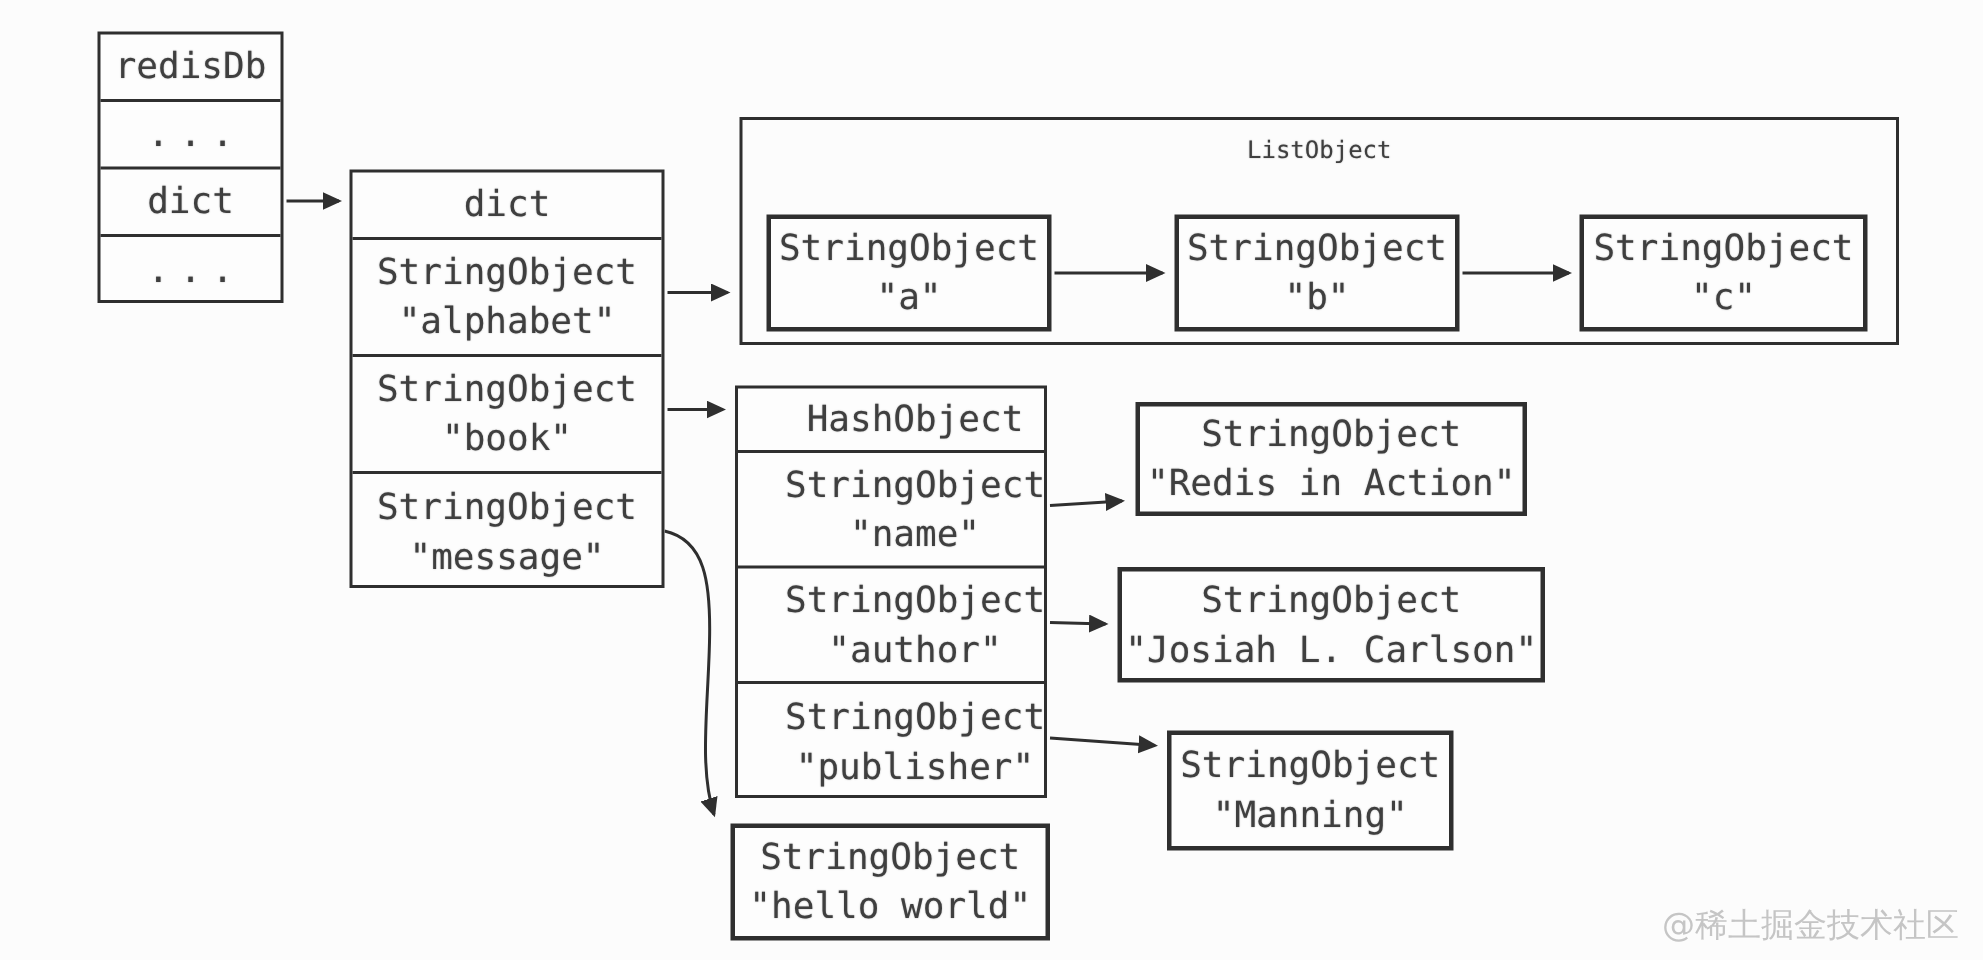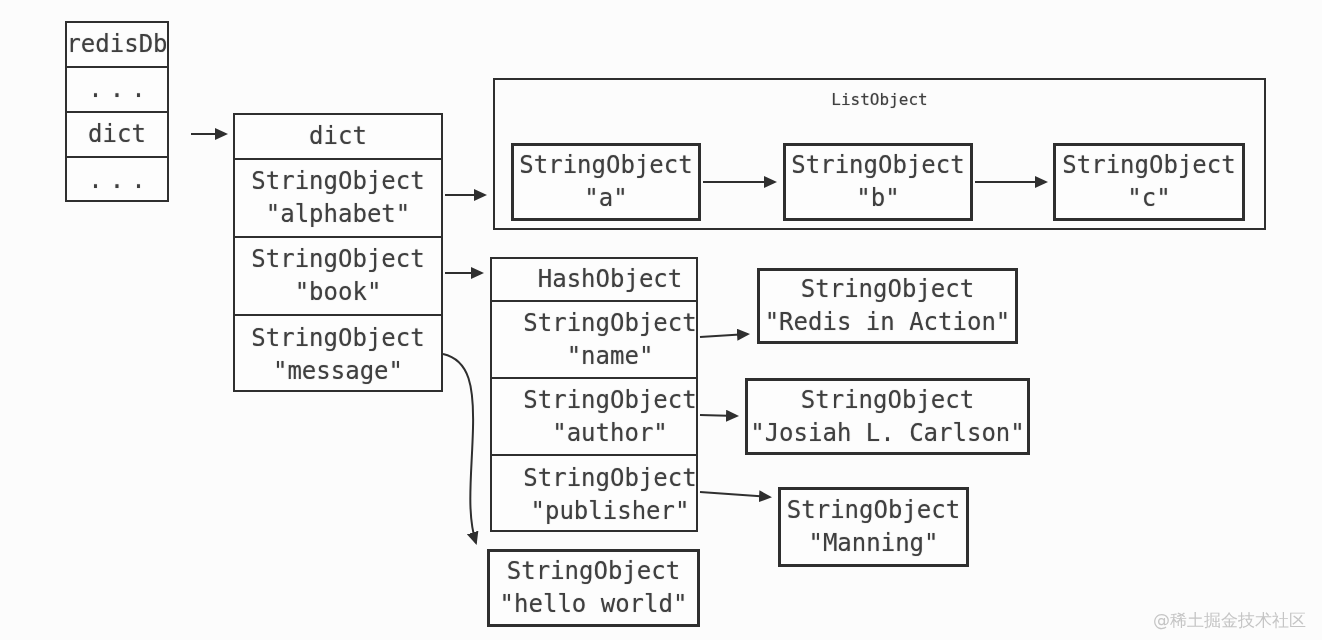--- a/index.html
+++ b/index.html
@@ -26,21 +26,21 @@
   .line{display:block;line-height:33px;white-space:nowrap;}
   .ellipsis{letter-spacing:7px;padding-left:7px;}
   .box{display:flex;flex-direction:column;align-items:center;justify-content:center;}
   .box3{border-width:3px;}
   .frame{background:transparent;}
   .frame-title{
     position:absolute;top:10px;left:0;right:0;text-align:center;
     font-size:16px;color:#3f3f3f;
   }
   
-  #redisdb{left:65px;top:21px;width:104px;height:181px;}
+  #redisdb{left:65px;top:21px;width:124px;height:181px;}
   #redisdb .trow{height:45px;}
   
   #dicttable{left:233px;top:113px;width:210px;height:279px;}
   #dicttable .trow.hdr{height:45px;}
   #dicttable .trow{height:78px;}
   
   #listframe{left:493px;top:78px;width:773px;height:152px;}
   #list-a{left:511px;top:143px;width:190px;height:78px;}
   #list-b{left:783px;top:143px;width:190px;height:78px;}
   #list-c{left:1053px;top:143px;width:192px;height:78px;}
@@ -50,21 +50,21 @@
   #hashtable .trow{height:77px;padding-left:32px;}
   
   #val-name{left:757px;top:268px;width:261px;height:76px;}
   #val-author{left:745px;top:378px;width:285px;height:77px;}
   #val-publisher{left:778px;top:487px;width:191px;height:80px;}
   #val-message{left:487px;top:549px;width:213px;height:78px;}
   
   .watermark{
     position:absolute;right:16px;bottom:8px;z-index:3;
     font-family:"DejaVu Sans","Liberation Sans",sans-serif;
-    font-size:17px;color:#c5c5c5;text-shadow:none;
+    font-size:22px;color:#c5c5c5;text-shadow:none;
   }
 </style>
 </head>
 <body>
 
 <div class="stage">
 
   <svg class="connectors" width="1322" height="640" viewBox="0 0 1322 640">
     <defs>
       <marker id="ah" markerUnits="userSpaceOnUse" markerWidth="15" markerHeight="13" refX="11" refY="6" orient="auto">

